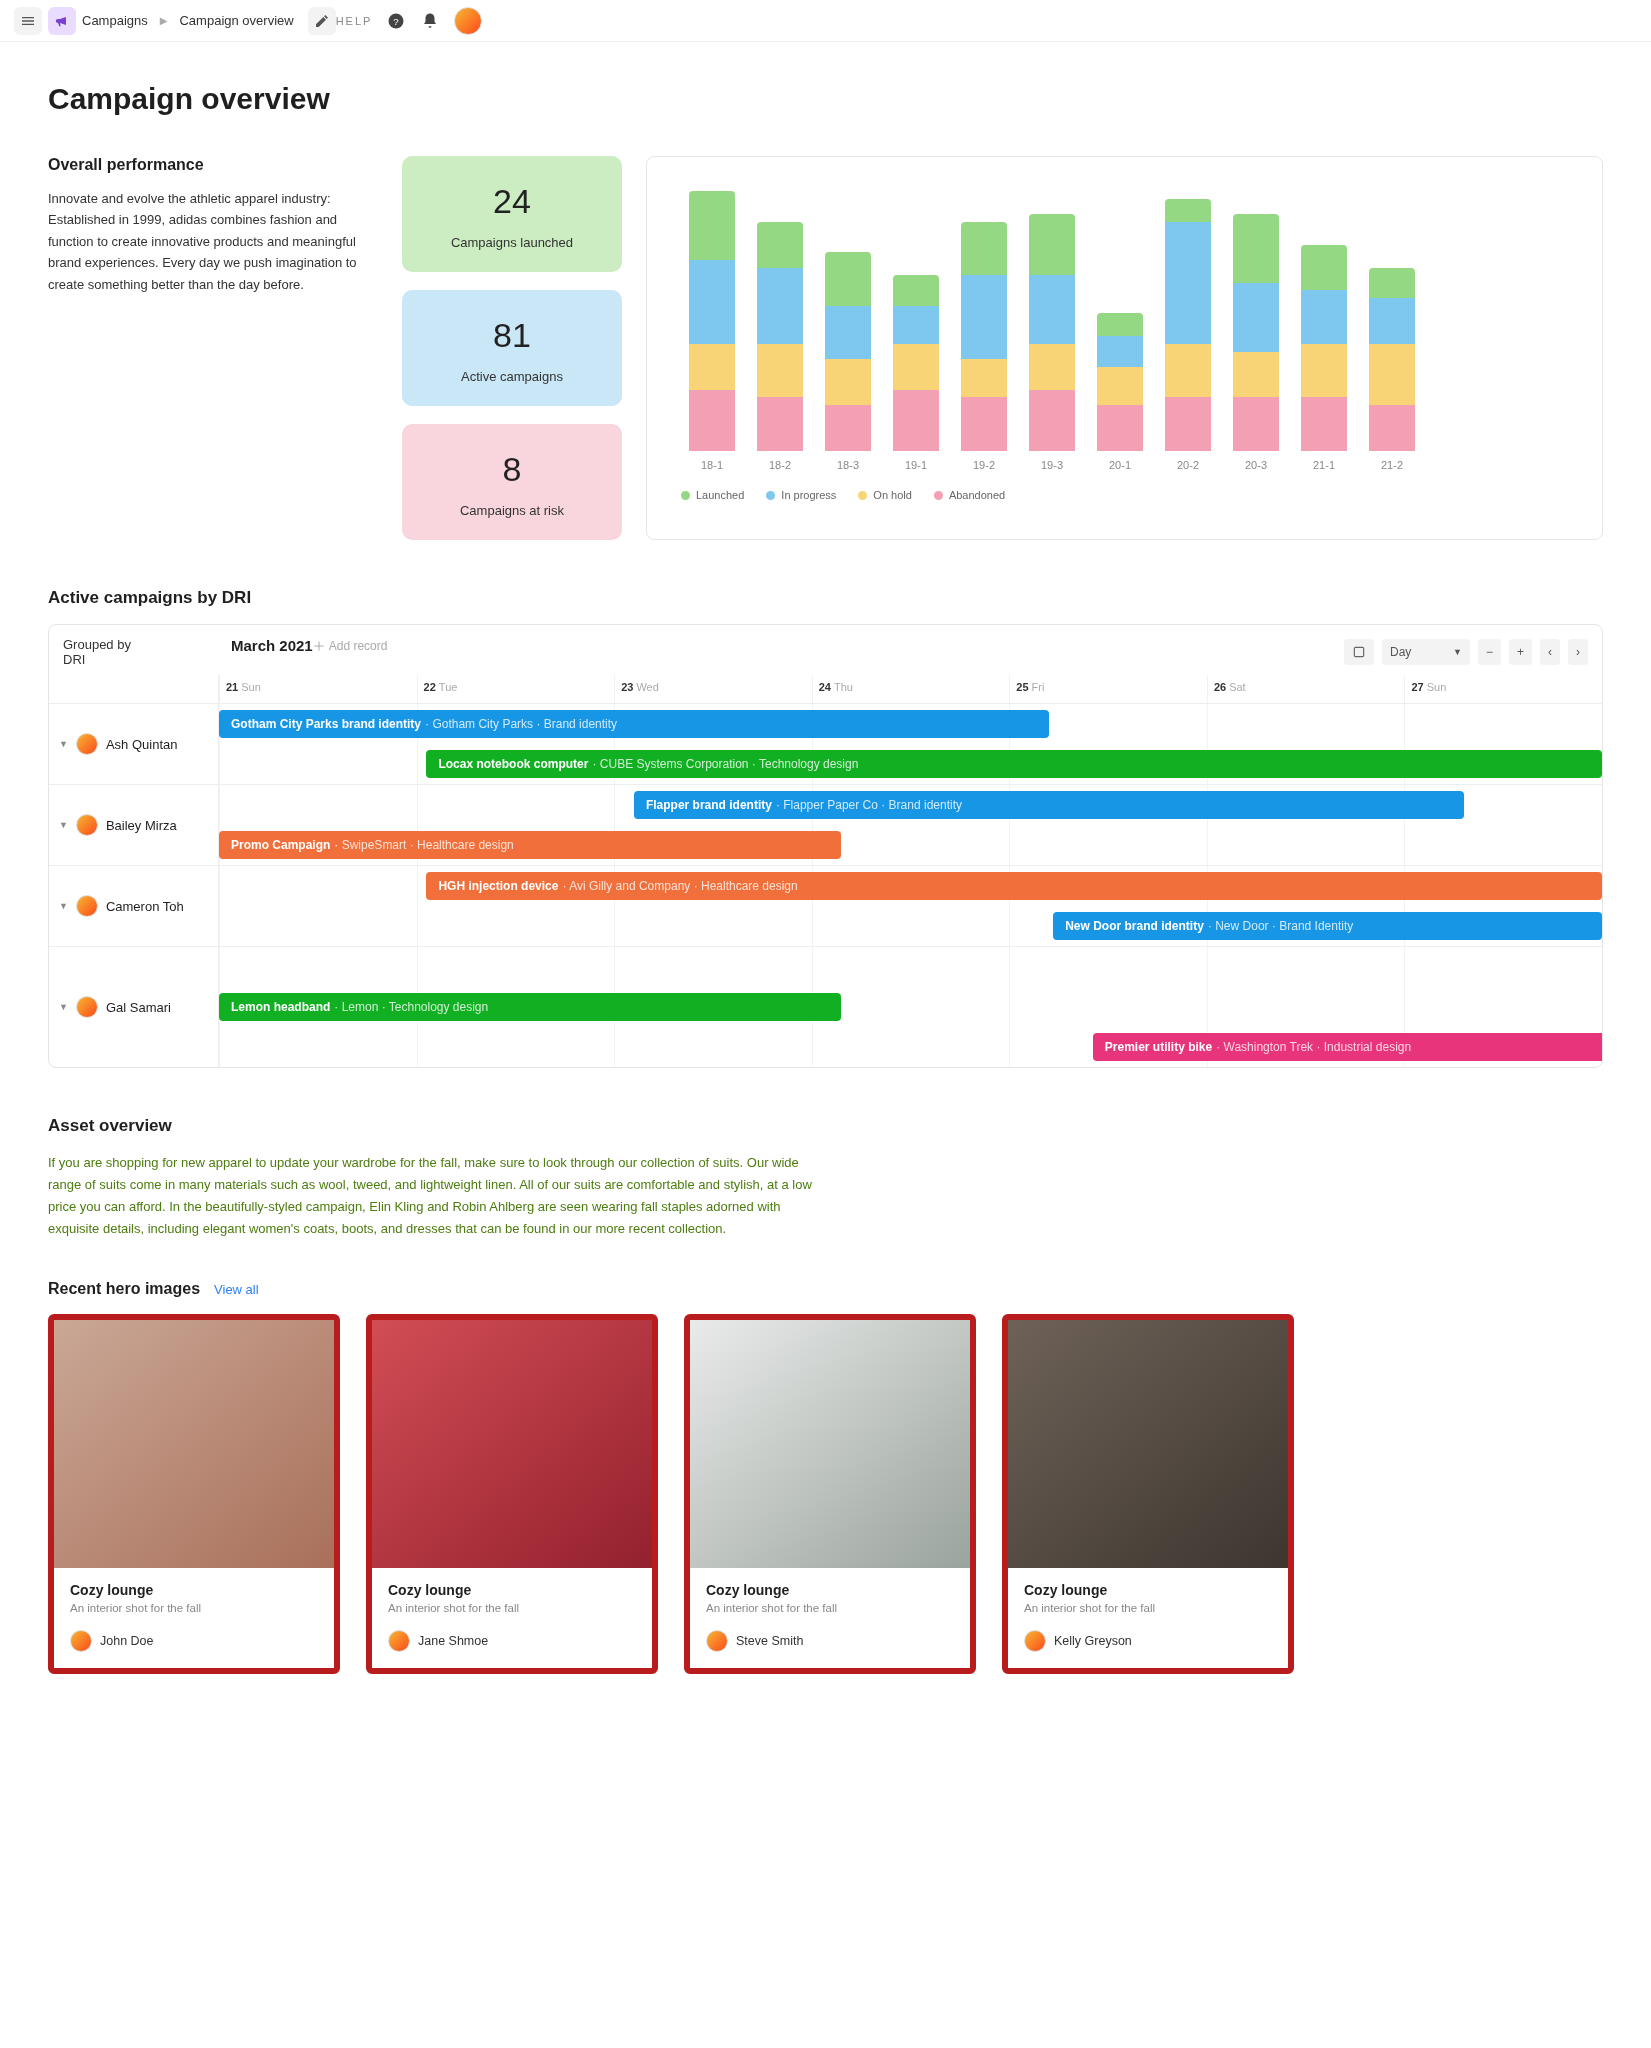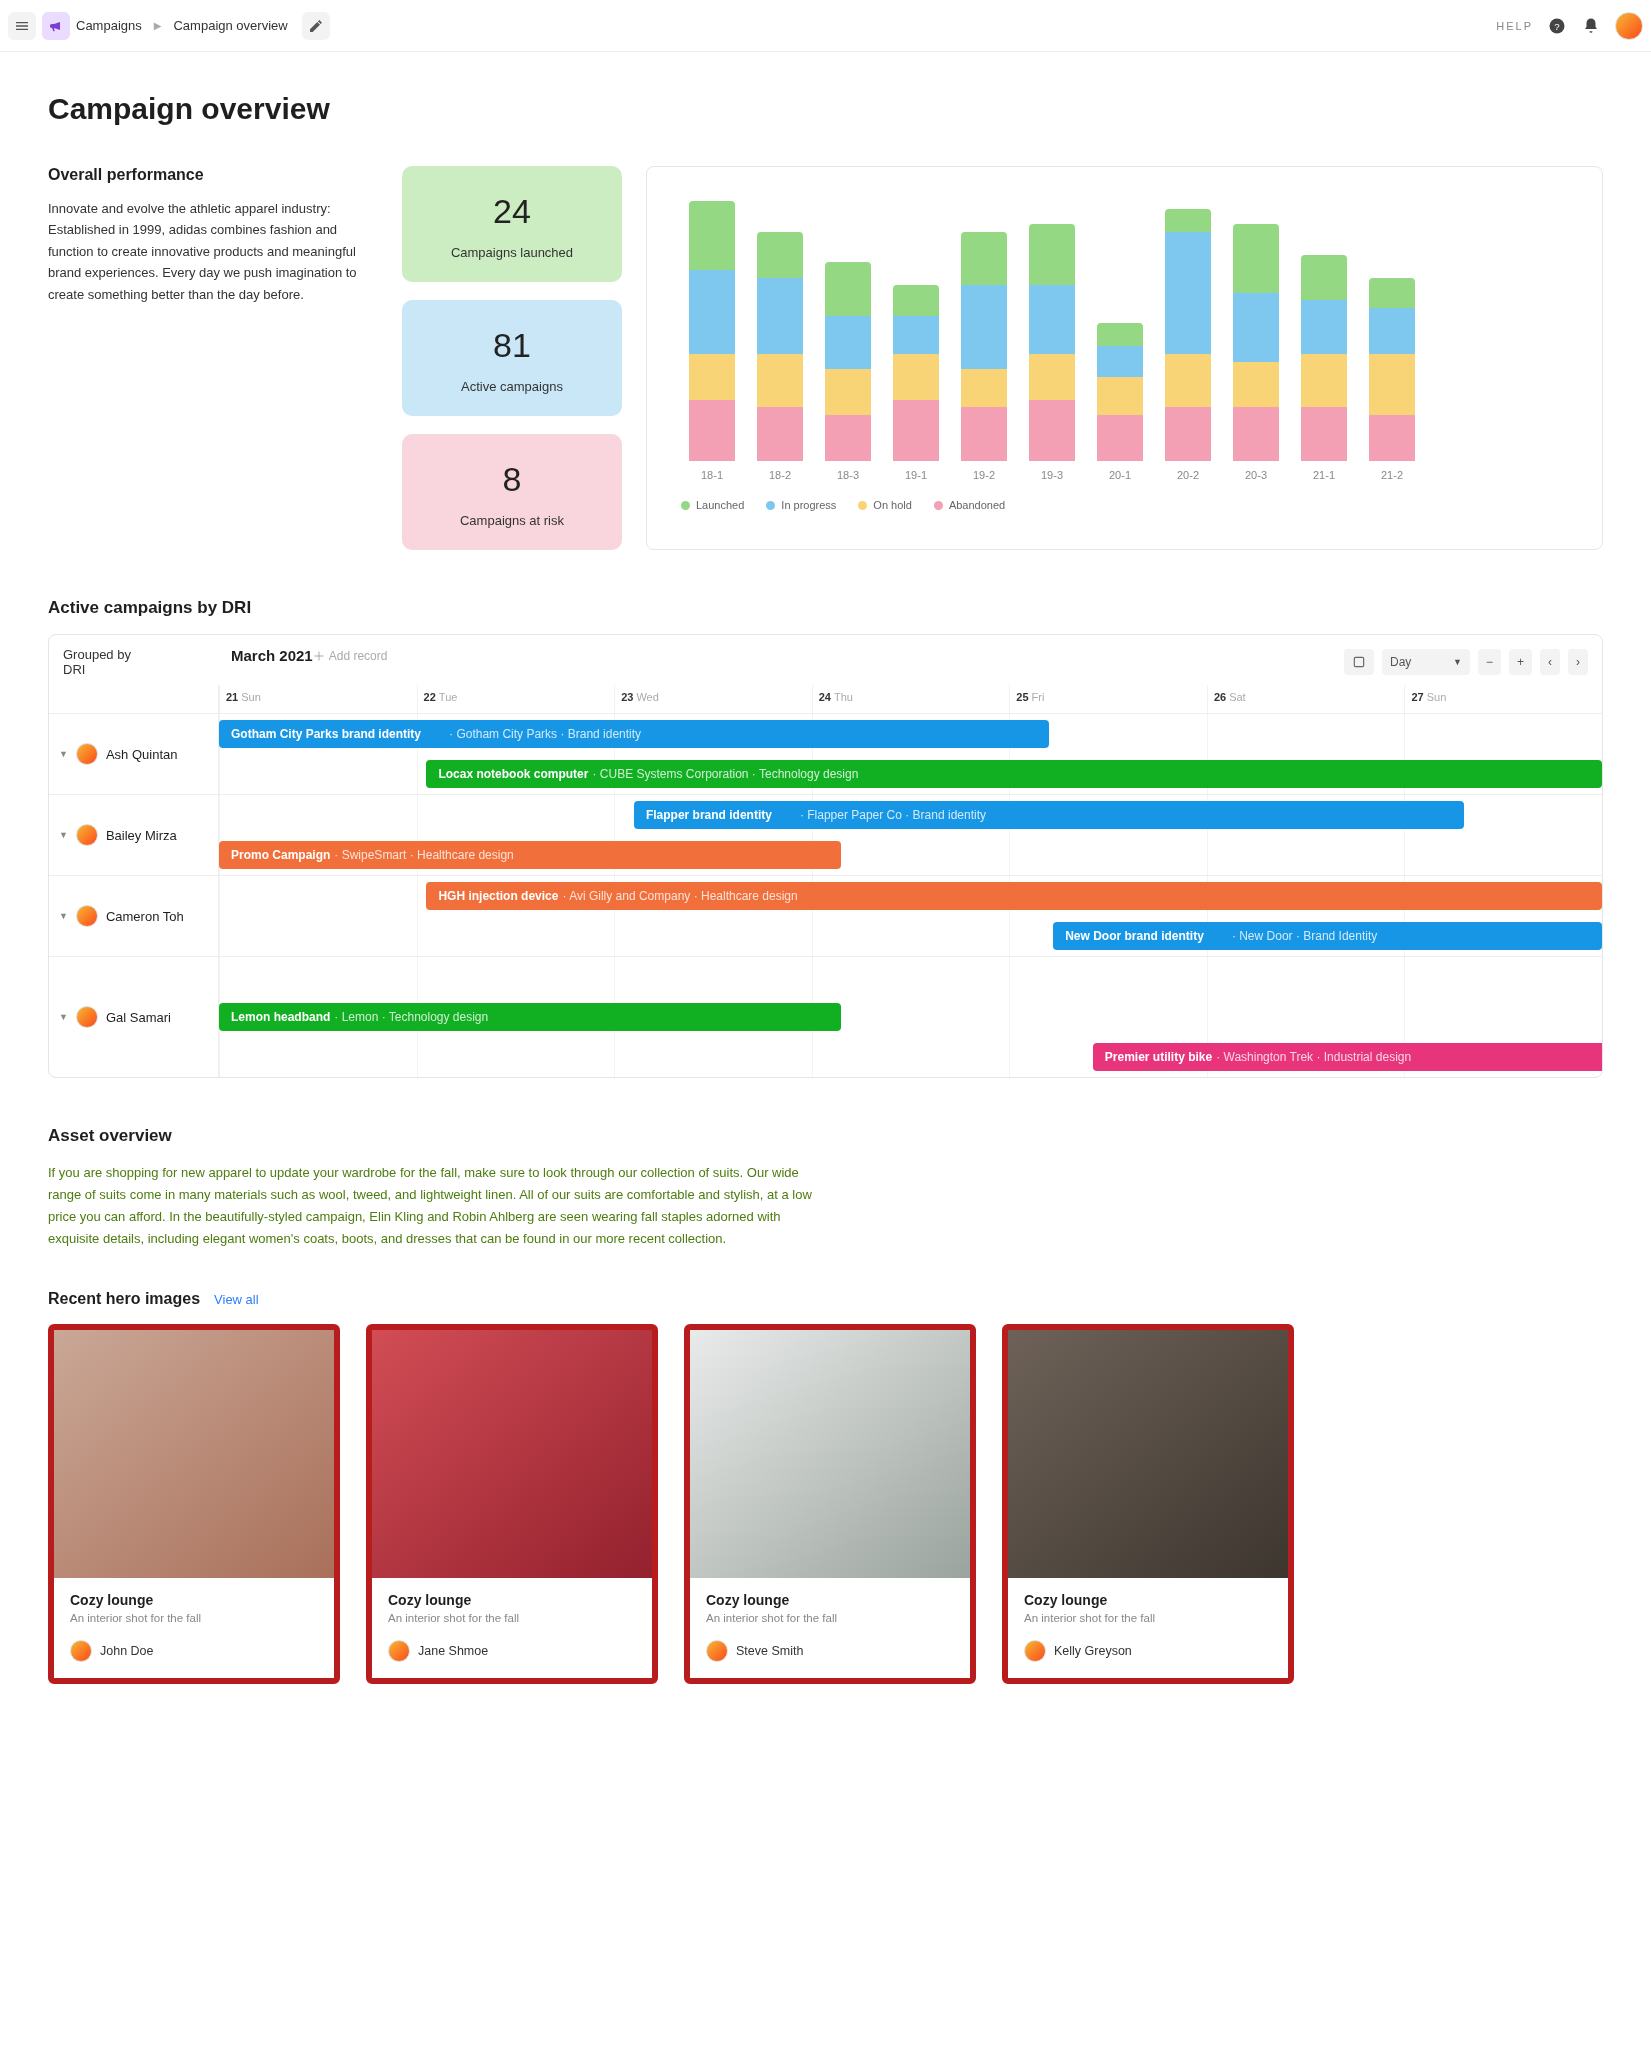--- a/index.html
+++ b/index.html
@@ -1,19 +1,19 @@
 <!DOCTYPE html>
 <html><head>
 <meta charset="utf-8">
 <style>
   * { box-sizing: border-box; margin: 0; padding: 0; }
   html, body { font-family: -apple-system, BlinkMacSystemFont, "Segoe UI", Helvetica, Arial, sans-serif; background:#fff; color:#1f1f1f; }
   body { width:1651px; }
   
-  .topbar { height:52px; display:flex; align-items:center; justify-content:space-between; padding:0 8px; border-bottom:1px solid #eee; }
+  .topbar { height:42px; display:flex; align-items:center; padding:0 14px; border-bottom:1px solid #eee; }
   .tb-left { display:flex; align-items:center; gap:6px; font-size:13px; color:#333; }
   .tb-btn { width:28px; height:28px; display:flex; align-items:center; justify-content:center; border-radius:6px; background:#f3f3f3; }
   .tb-btn.purple { background:#e9dcff; }
   .tb-btn svg { width:16px; height:16px; fill:#555; }
   .tb-btn.purple svg { fill:#7b3fd3; }
   .crumb-sep { color:#aaa; padding:0 6px; font-size:10px; }
   .tb-right { display:flex; align-items:center; gap:14px; }
   .help-word { letter-spacing:2px; font-size:11px; color:#888; }
   .icon-circle { width:20px; height:20px; display:flex; align-items:center; justify-content:center; }
   .icon-circle svg { width:18px; height:18px; fill:#444; }
@@ -66,21 +66,21 @@
   .cal-head .dc span.dow { color:#aaa; margin-left:3px; }
   .g-row { display:flex; border-top:1px solid #eee; }
   .row-side { width:170px; min-width:170px; border-right:1px solid #eee; padding:12px 10px; font-size:13px; display:flex; align-items:center; gap:8px; }
   .tri { font-size:9px; color:#888; }
   .row-cal { flex:1; position:relative; }
   .row-grid { position:absolute; inset:0; display:flex; }
   .row-grid .gc { flex:1; border-left:1px solid #f3f3f3; }
   .lane { position:relative; height:40px; }
   .task { position:absolute; top:6px; height:28px; border-radius:4px; color:#fff; font-size:12px; display:flex; align-items:center; padding:0 12px; white-space:nowrap; overflow:hidden; }
   .task .meta { opacity:.8; margin-left:4px; font-weight:400; }
-  .t-blue { background:#1796e6;gap:24px; }
+  .t-blue { background:#1796e6; }
   .t-green{ background:#11af22; }
   .t-orange{ background:#f06f3a; }
   .t-pink2{ background:#e8347a; }
   
   .asset-p { font-size:13px; line-height:1.7; color:#4d7c0f; max-width:780px; }
   .hero-head { display:flex; align-items:center; gap:14px; margin:40px 0 16px; }
   .hero-head h3 { font-size:16px; font-weight:600; }
   .hero-head a { font-size:13px; color:#2d7ff9; text-decoration:none; }
   .cards { display:flex; gap:26px; }
   .card { width:292px; border:6px solid #b91c1c; border-radius:6px; overflow:hidden; }

